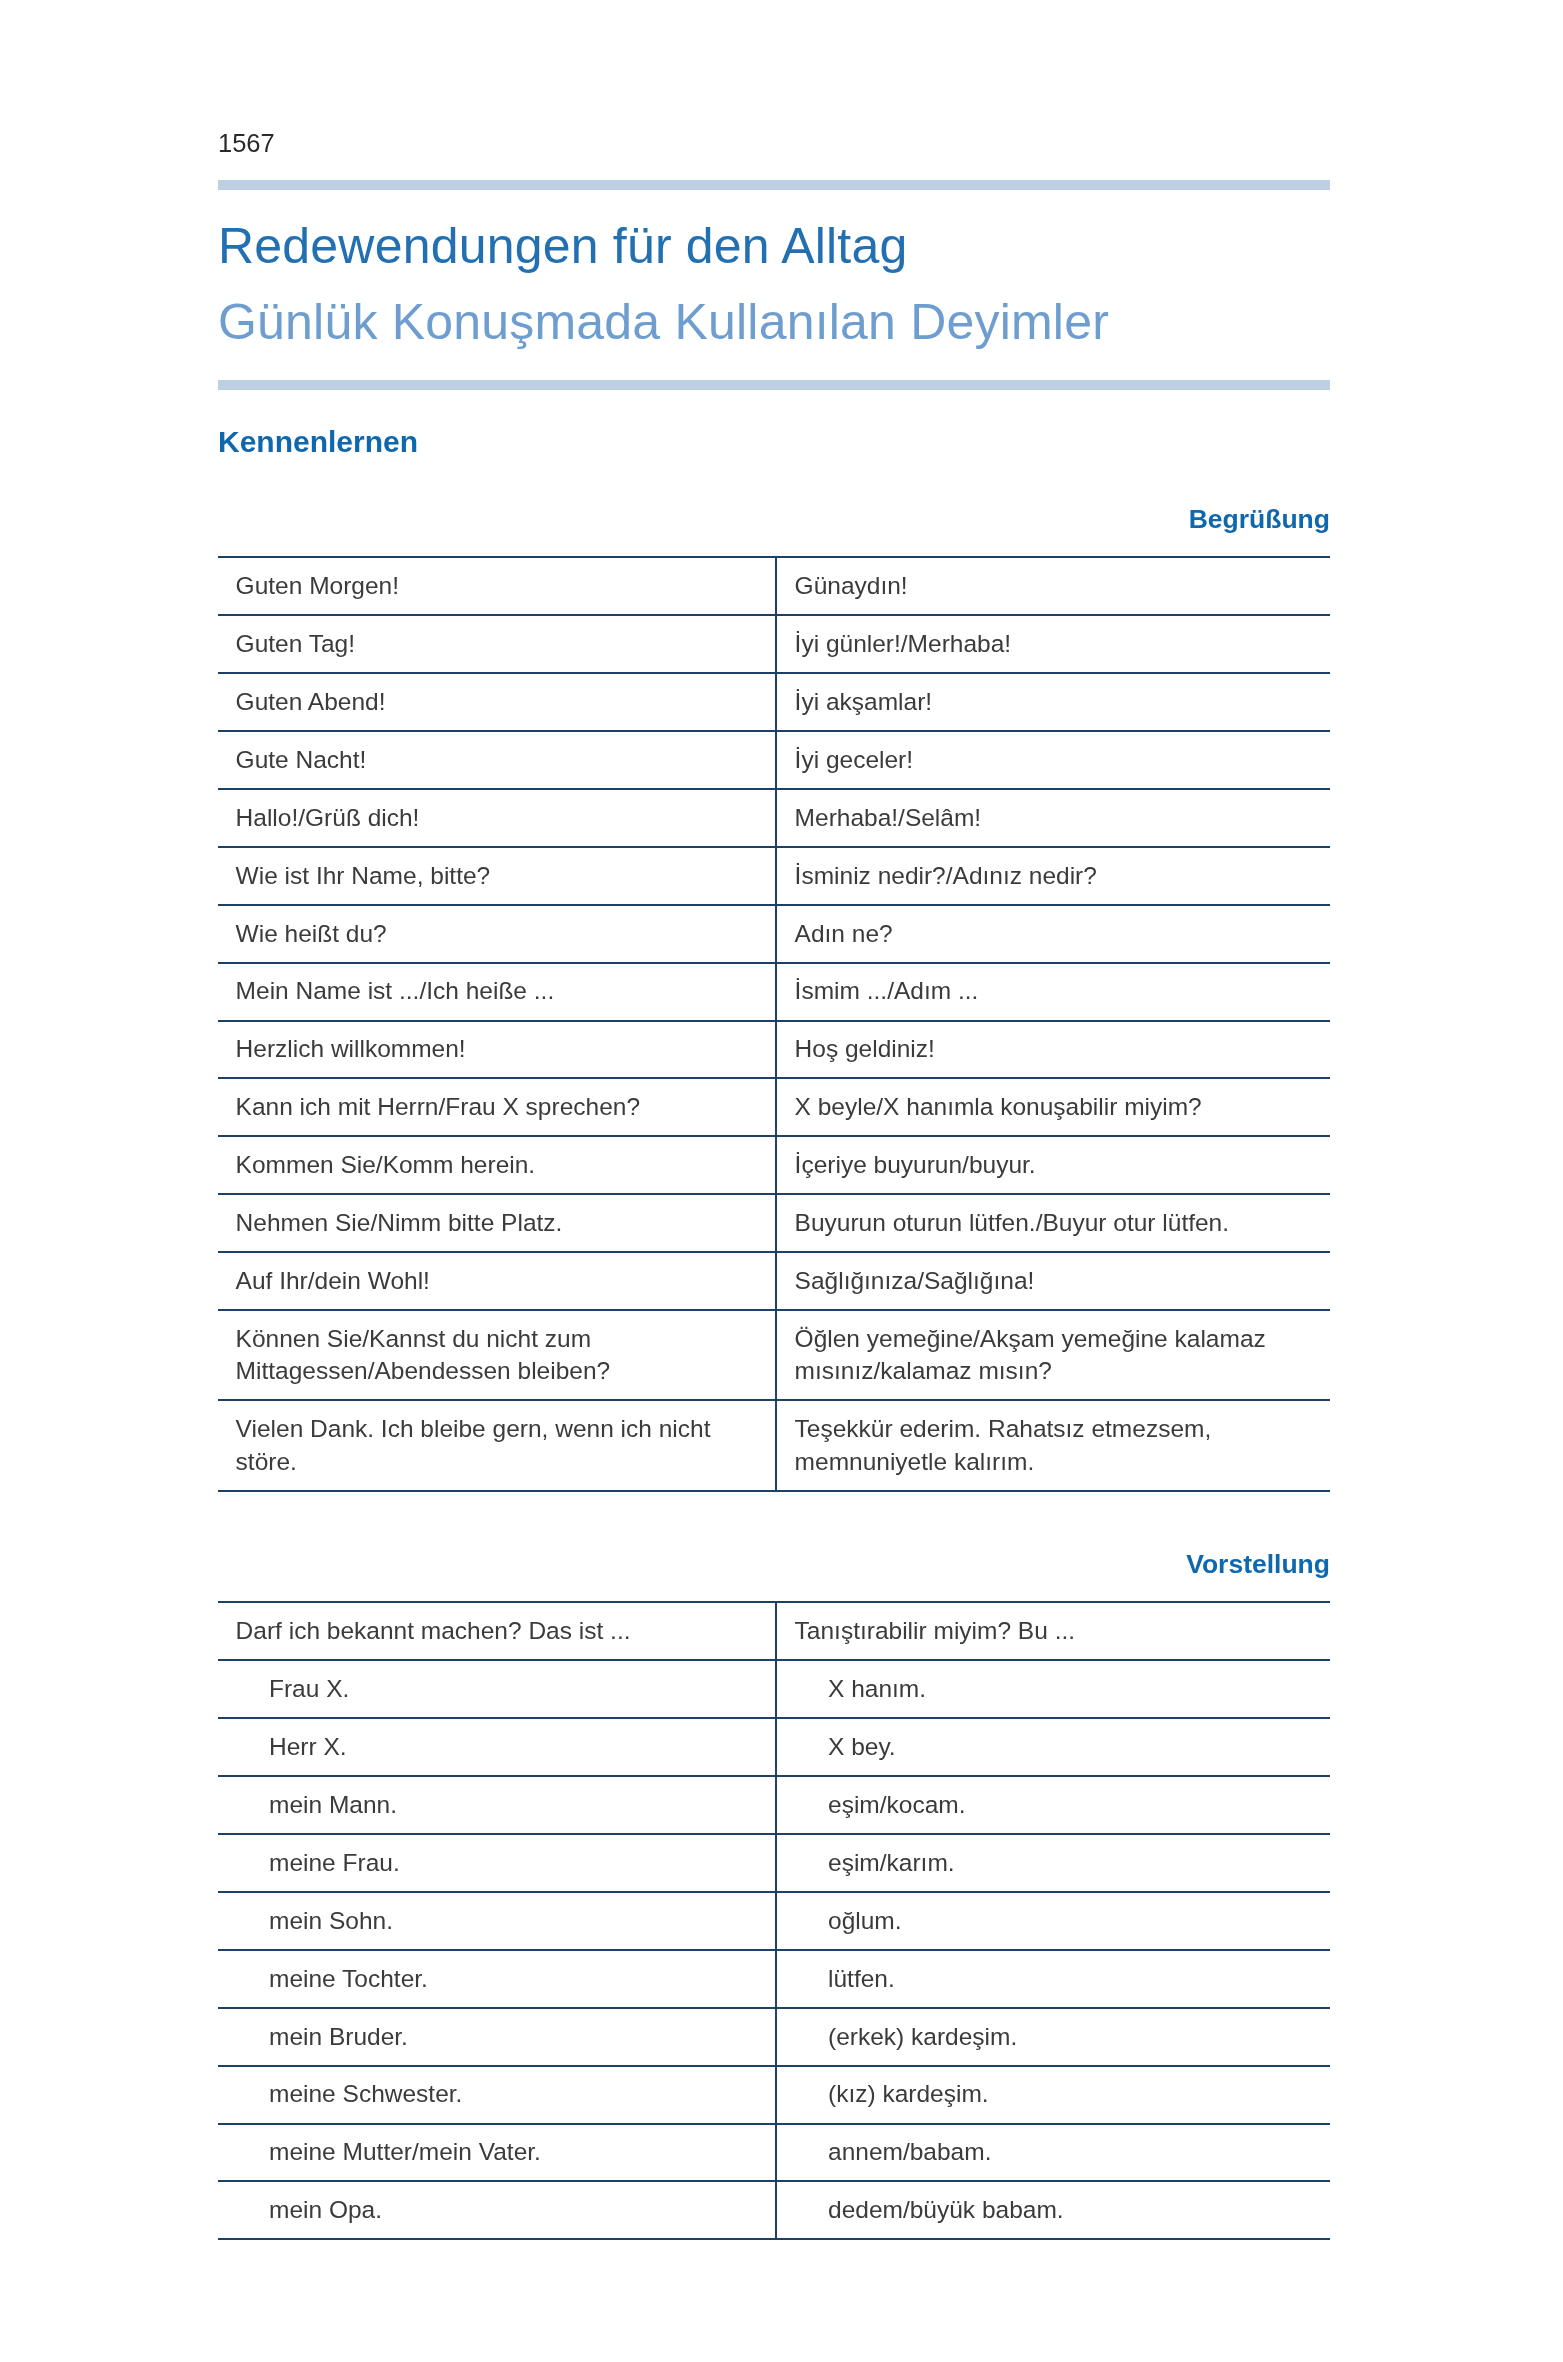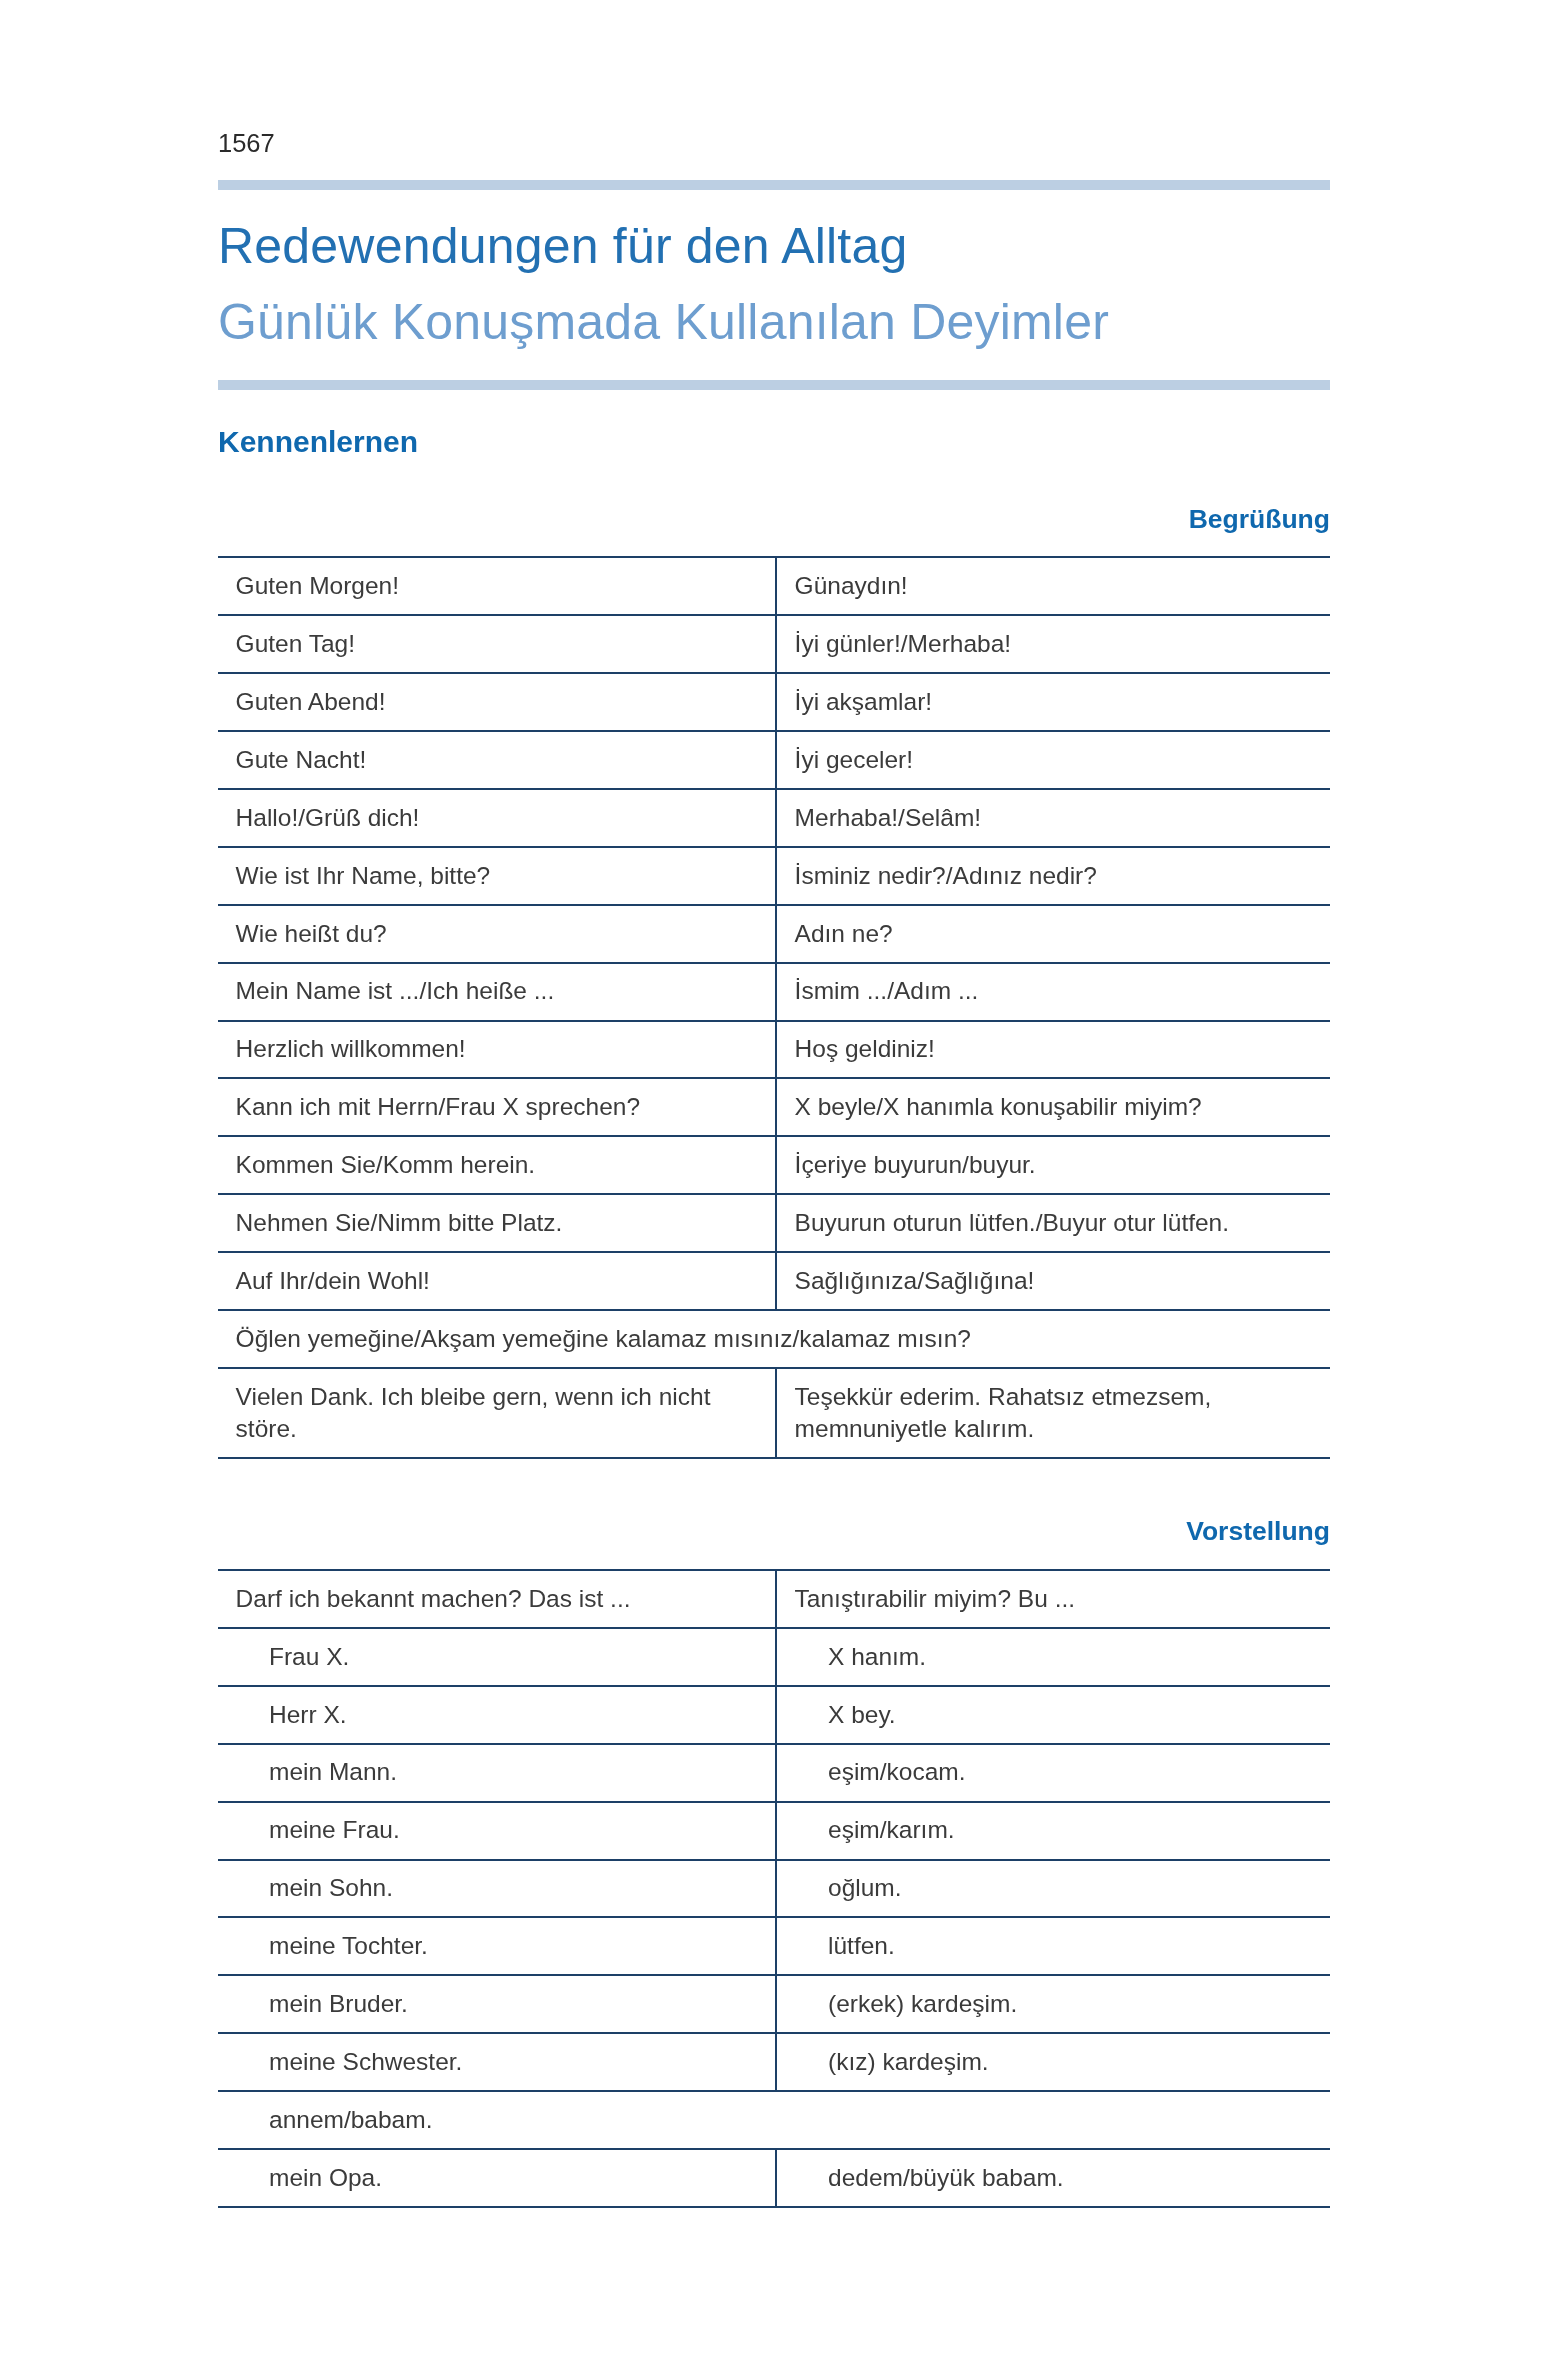--- a/index.html
+++ b/index.html
@@ -156,20 +156,21 @@
         </div>
         <div class="trow">
           <div class="cell de">Nehmen Sie/Nimm bitte Platz.</div>
           <div class="cell tr">Buyurun oturun lütfen./Buyur otur lütfen.</div>
         </div>
         <div class="trow">
           <div class="cell de">Auf Ihr/dein Wohl!</div>
           <div class="cell tr">Sağlığınıza/Sağlığına!</div>
         </div>
         <div class="trow">
+          <div class="cell de">Können Sie/Kannst du nicht zum Mittagessen/Abendessen bleiben?</div>
           <div class="cell tr">Öğlen yemeğine/Akşam yemeğine kalamaz mısınız/kalamaz mısın?</div>
         </div>
         <div class="trow">
           <div class="cell de">Vielen Dank. Ich bleibe gern, wenn ich nicht störe.</div>
           <div class="cell tr">Teşekkür ederim. Rahatsız etmezsem, memnuniyetle kalırım.</div>
         </div>
       </div>
   </section>
 
   <section class="section-vorstellung">
@@ -205,20 +206,21 @@
         </div>
         <div class="trow indent">
           <div class="cell de">mein Bruder.</div>
           <div class="cell tr">(erkek) kardeşim.</div>
         </div>
         <div class="trow indent">
           <div class="cell de">meine Schwester.</div>
           <div class="cell tr">(kız) kardeşim.</div>
         </div>
         <div class="trow indent">
+          <div class="cell de">meine Mutter/mein Vater.</div>
           <div class="cell tr">annem/babam.</div>
         </div>
         <div class="trow indent">
           <div class="cell de">mein Opa.</div>
           <div class="cell tr">dedem/büyük babam.</div>
         </div>
       </div>
   </section>
 
 </div>

